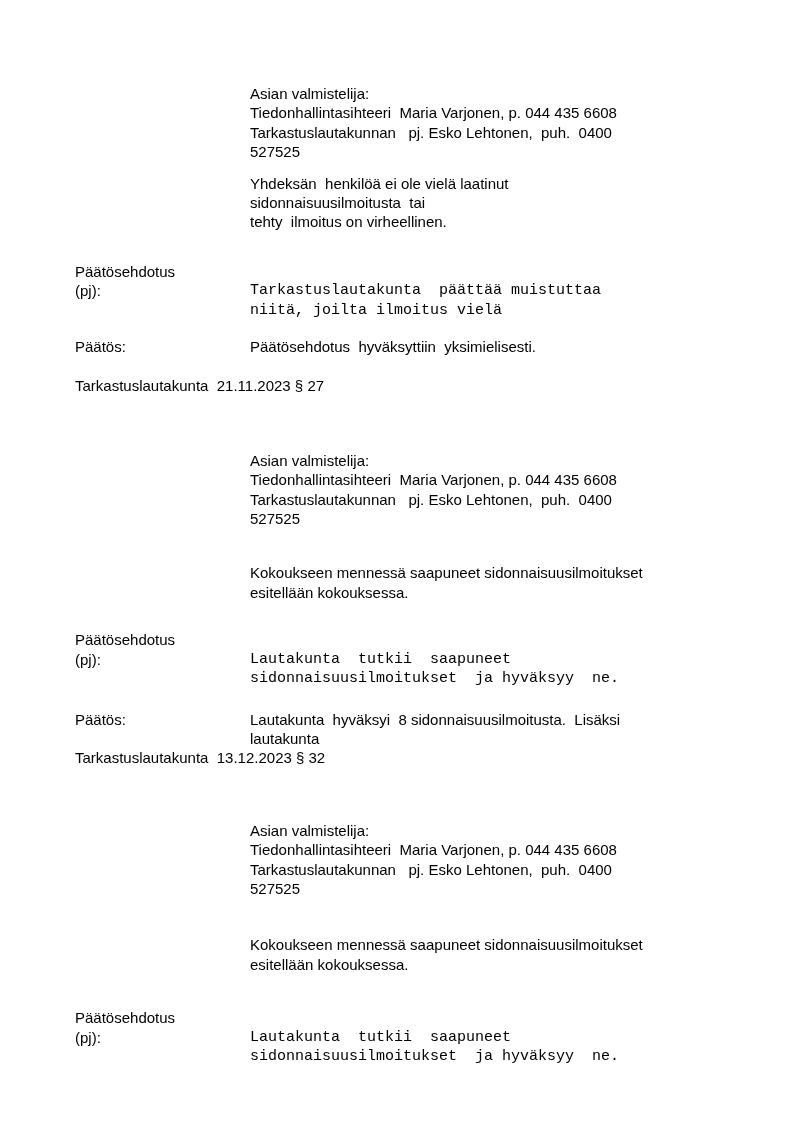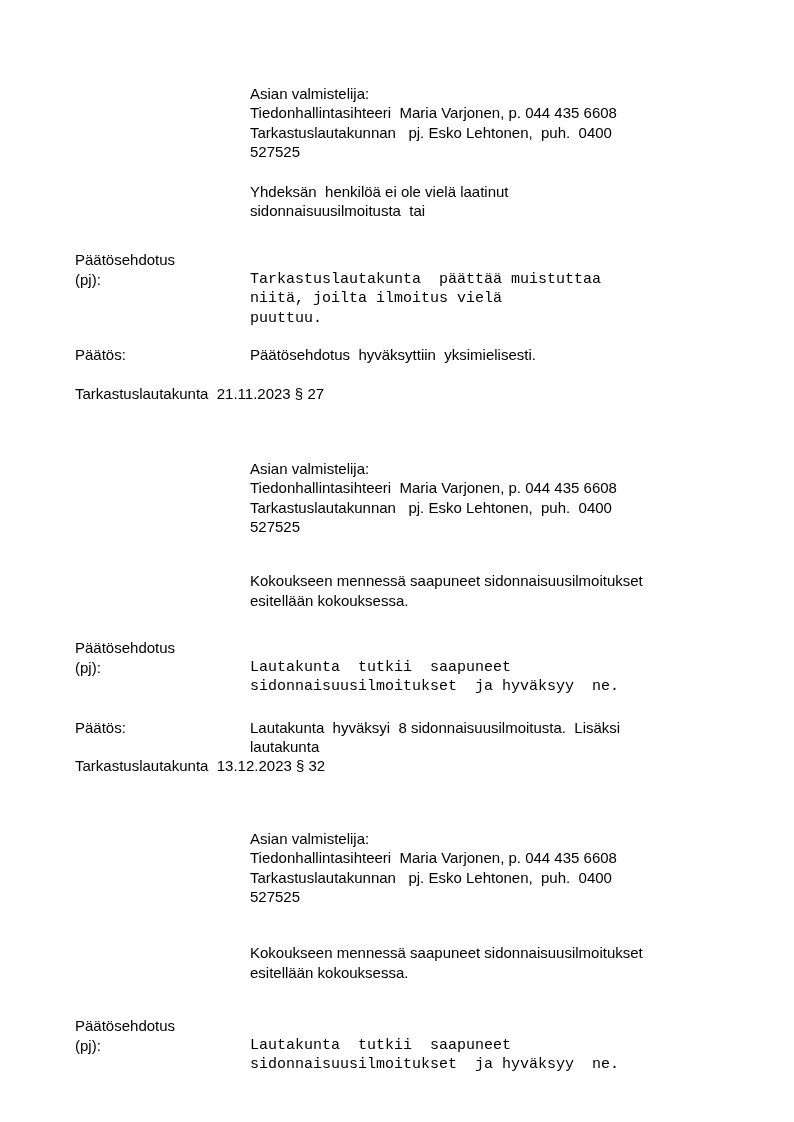--- a/index.html
+++ b/index.html
@@ -32,21 +32,21 @@
     min-height: 19.4px;
   }
   .offset-one {
     padding-top: 19.4px;
     font-family: Liberation Mono, monospace;
   }
   .heading {
     white-space: pre-wrap;
   }
   
-  .mt-body1 { margin-top: 20px; }
+  .mt-body1 { margin-top: 12px; }
   .mt-prop1 { margin-top: 30px; }
   .mt-dec1  { margin-top: 17px; }
   .mt-h27   { margin-top: 20px; }
   .mt-prep2 { margin-top: 55px; }
   .mt-body2 { margin-top: 35px; }
   .mt-prop2 { margin-top: 28px; }
   .mt-dec2  { margin-top: 21px; }
   .mt-h32   { }
   .mt-prep3 { margin-top: 53px; }
   .mt-body3 { margin-top: 37px; }
@@ -64,31 +64,31 @@
         <div class="line">Asian valmistelija:</div>
         <div class="line">Tiedonhallintasihteeri  Maria Varjonen, p. 044 435 6608</div>
         <div class="line">Tarkastuslautakunnan   pj. Esko Lehtonen,  puh.  0400 527525</div>
       </div>
     </div>
 
     <div class="row mt-body1">
       <div class="cell-label"></div>
       <div class="cell-content">
         <div class="line">Yhdeksän  henkilöä ei ole vielä laatinut  sidonnaisuusilmoitusta  tai</div>
+        <div class="line">tehty  ilmoitus on virheellinen.</div>
       </div>
     </div>
 
     <div class="row mt-prop1">
       <div class="cell-label">
         <div class="line">Päätösehdotus</div>
         <div class="line">(pj):</div>
       </div>
       <div class="cell-content offset-one">
         <div class="line">Tarkastuslautakunta  päättää muistuttaa niitä, joilta ilmoitus vielä</div>
-        <div class="line">puuttuu.</div>
       </div>
     </div>
 
     <div class="row mt-dec1">
       <div class="cell-label">
         <div class="line">Päätös:</div>
       </div>
       <div class="cell-content">
         <div class="line">Päätösehdotus  hyväksyttiin  yksimielisesti.</div>
       </div>

